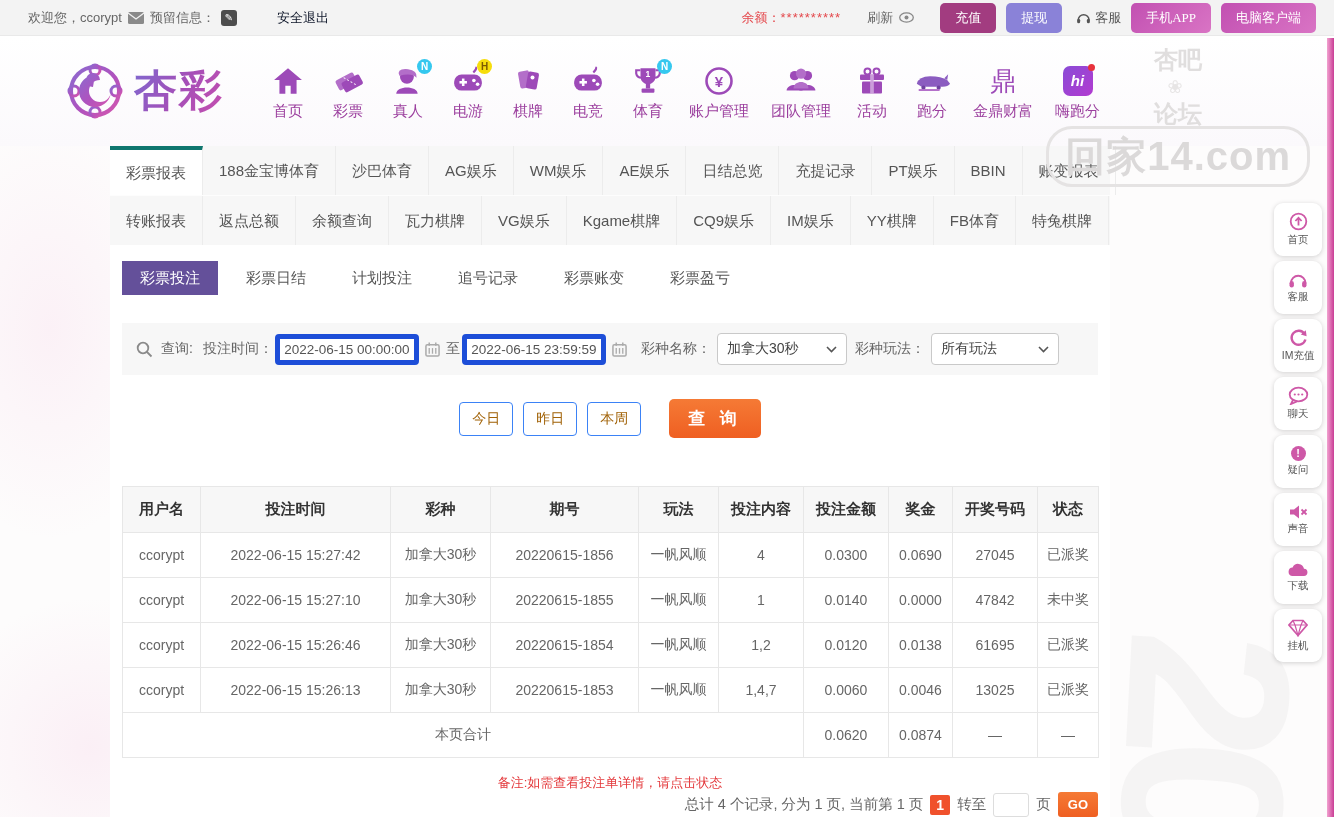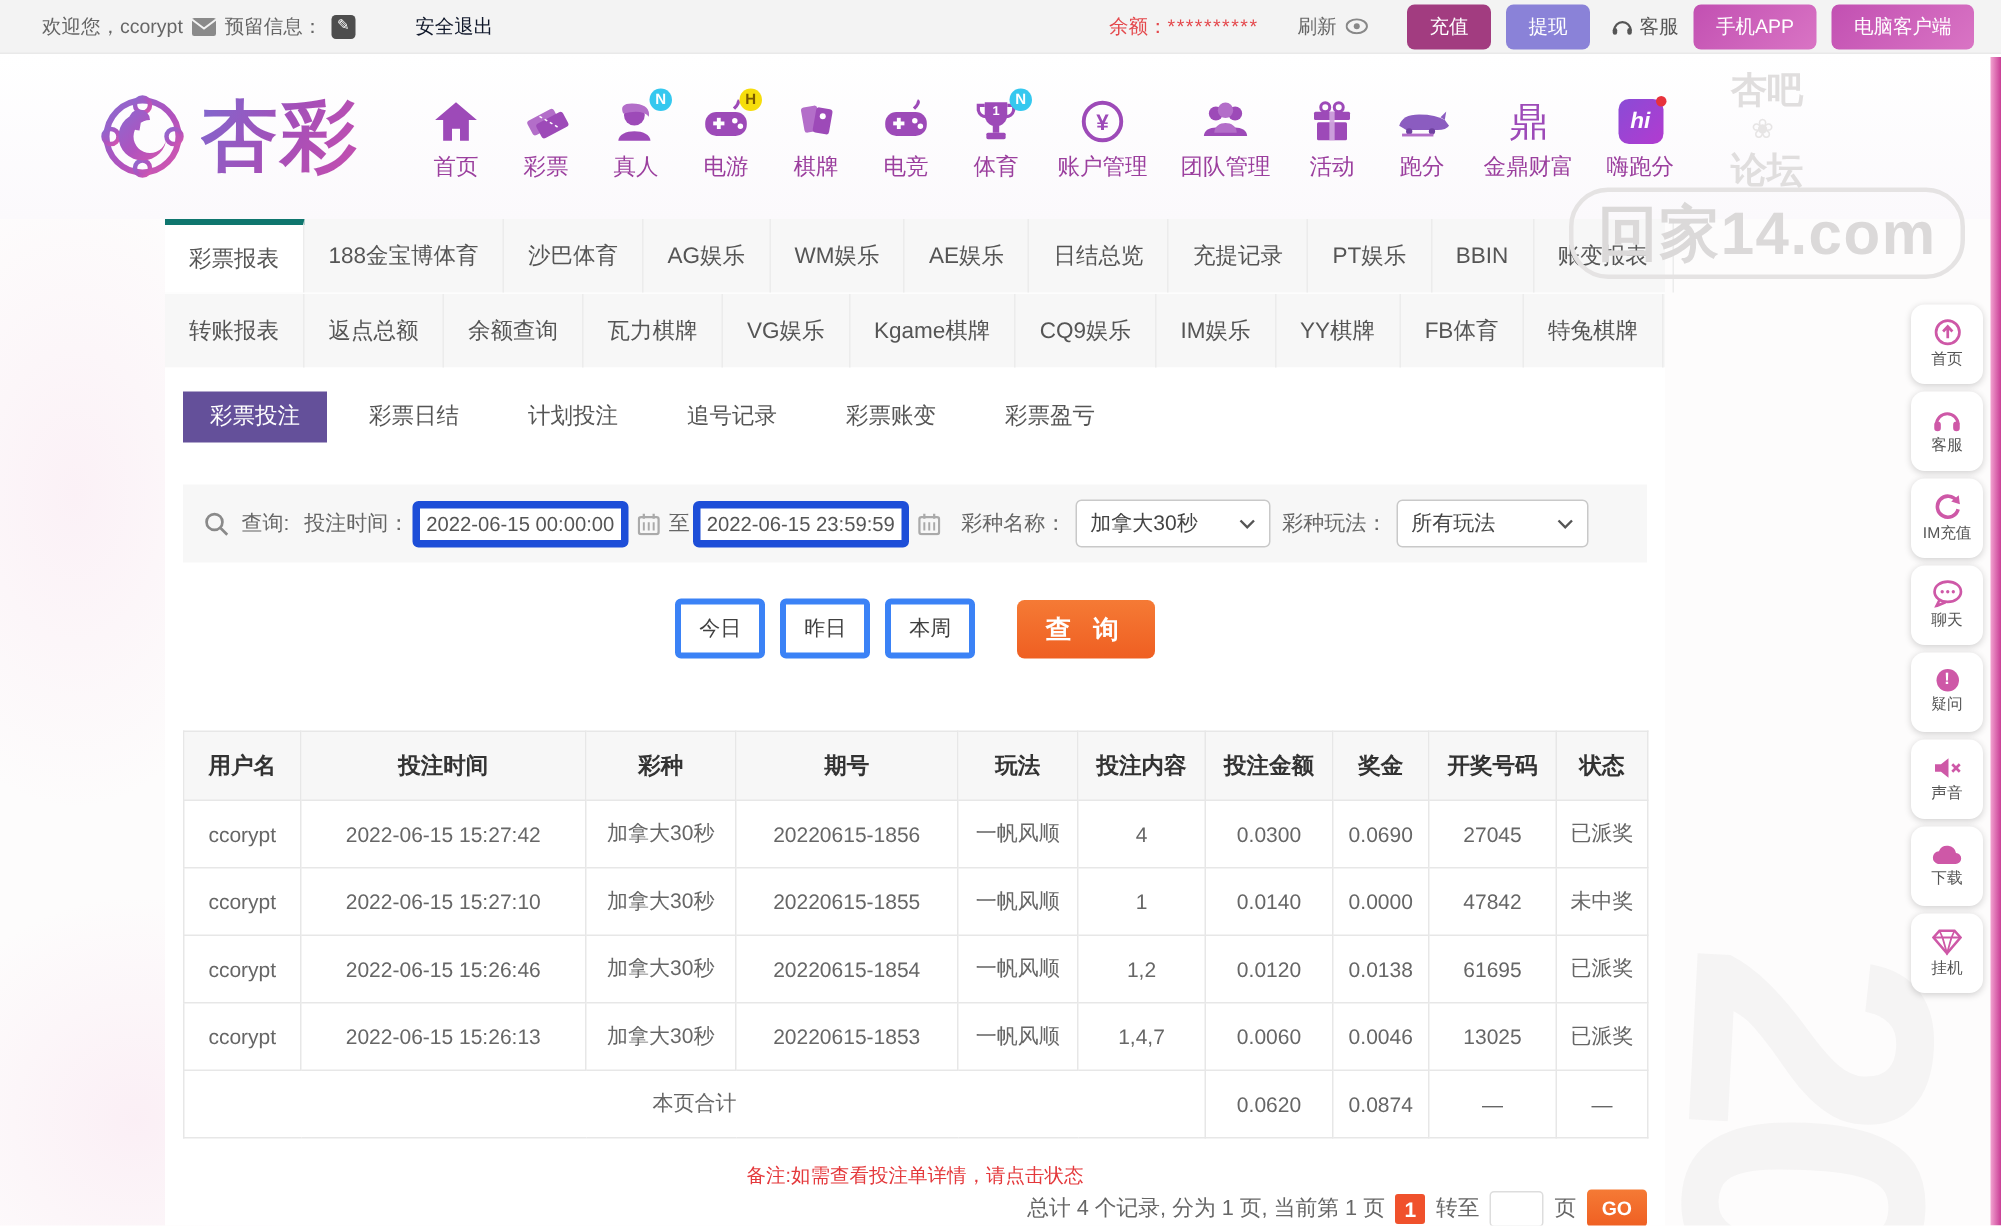--- a/index.html
+++ b/index.html
@@ -13,32 +13,32 @@
   .corner-num { position:absolute; right:20px; bottom:-55px; font-size:230px; font-weight:bold; color:rgba(110,110,110,.055); transform:rotate(93deg); z-index:0; letter-spacing:-20px; }
 
   
   .topbar { position:relative; z-index:5; height:36px; background:#f3f3f3; border-bottom:1px solid #e9e9e9; display:flex; align-items:center; padding:0 18px 0 28px; font-size:13px; color:#666; }
   .link-logout { color:#0f172a; margin-left:34px; cursor:pointer; }
   .tb-right { margin-left:auto; display:flex; align-items:center; }
   .balance-label, .balance-value { color:#e4484c; }
   .balance-value { letter-spacing:1px; margin-right:26px; }
   .refresh { color:#666; margin-right:6px; cursor:pointer; }
   .eye-ic { margin-right:16px; cursor:pointer; display:inline-flex; }
-  .tb-btn { border:none; color:#fff; font-size:13px; border-radius:5px; padding:6px 15px; margin-left:10px; cursor:pointer; font-family:Liberation Sans, sans-serif; }
+  .tb-btn { border:none; color:#fff; font-size:13px; border-radius:5px; padding:6px 15px; margin-left:10px; cursor:pointer; font-family:Liberation Serif, serif; }
   .btn-recharge { background:#a23c80; }
   .btn-withdraw { background:#8a82d8; }
   .btn-pink { background:linear-gradient(135deg,#c250b2,#d974c4); }
   .svc { display:inline-flex; align-items:center; gap:4px; margin-left:14px; color:#555; }
   .env-ic, .edit-ic { display:inline-flex; margin:0 6px; }
   .edit-ic { width:16px; height:16px; background:#4d4d4d; border-radius:3px; color:#fff; font-size:10px; align-items:center; justify-content:center; }
 
   
   .header { position:relative; z-index:4; height:110px; display:flex; align-items:center; padding-left:66px; background:linear-gradient(#ffffff,#fbf9fc); }
   .logo { display:flex; align-items:center; gap:10px; cursor:pointer; }
-  .logo-text { font-size:51px; font-weight:bold; background:linear-gradient(120deg,#7d6ad0,#a44fb8,#c84fae); -webkit-background-clip:text; background-clip:text; color:transparent; letter-spacing:2px;text-align:center; }
+  .logo-text { font-size:43px; font-weight:bold; background:linear-gradient(120deg,#7d6ad0,#a44fb8,#c84fae); -webkit-background-clip:text; background-clip:text; color:transparent; letter-spacing:2px;text-align:center; }
   .nav { display:flex; margin-left:34px; }
   .nav-item { display:flex; flex-direction:column; align-items:center; padding:0 11px; cursor:pointer; }
   .nav-icon { position:relative; width:38px; height:38px; display:flex; align-items:center; justify-content:center; }
   .nav-label { font-size:15px; color:#9b3f9e; margin-top:2px; white-space:nowrap; }
   .badge { position:absolute; top:-3px; right:-5px; width:15px; height:15px; border-radius:50%; font-size:10px; font-weight:bold; display:flex; align-items:center; justify-content:center; }
   .badge-n { background:#35c8ef; color:#fff; }
   .badge-h { background:#f6dd0c; color:#7c5a00; }
   .hi-app { width:30px; height:30px; border-radius:7px; background:linear-gradient(135deg,#8a4bd6,#b23bd0); color:#fff; font-weight:bold; font-style:italic; font-size:15px; display:flex; align-items:center; justify-content:center; position:relative; }
   .hi-app::after { content:""; position:absolute; top:-2px; right:-2px; width:7px; height:7px; background:#e8323c; border-radius:50%; }
   .glyph-icon { font-size:26px; color:#9d4ab8; line-height:1; }
@@ -63,21 +63,21 @@
 
   .search-bar { margin-top:28px; background:#f7f7f7; height:52px; display:flex; align-items:center; padding:0 14px; font-size:14px; color:#666; }
   .search-bar .lbl { margin:0 2px 0 8px; white-space:nowrap; }
   .inp-date { width:144px; height:31px; border:5px solid #1d4ed8; border-radius:4px; background:#fff; font-size:13.5px; color:#555; text-align:center; font-family:inherit; }
   .cal-ic { margin:0 6px; display:inline-flex; }
   .sel { width:130px; height:32px; border:1px solid #c9c9c9; border-radius:4px; background:#fff; display:flex; align-items:center; justify-content:space-between; padding:0 9px; color:#444; cursor:pointer; margin-left:4px; }
   .sel.wide { width:128px; }
   .chev { color:#555; display:inline-flex; }
 
   .quick-row { margin-top:24px; display:flex; justify-content:center; align-items:center; gap:10px; }
-  .quick { border:4px solid #3b82f6; border-radius:4px; background:#fff; color:#404040; font-size:14px; padding:7px 12px; cursor:pointer; font-family:inherit; }
+  .quick { border:1px solid #3b82f6; border-radius:4px; background:#fff; color:#a16207; font-size:14px; padding:7px 12px; cursor:pointer; font-family:inherit; }
   .submit-btn { margin-left:18px; background:linear-gradient(#f57a35,#ef5f22); color:#fff; border:none; border-radius:5px; font-size:17px; font-weight:bold; padding:8px 19px; letter-spacing:5px; cursor:pointer; font-family:inherit; }
 
   
   table.data { margin-top:48px; width:976px; border-collapse:collapse; table-layout:fixed; }
   .data th, .data td { border:1px solid #e7e7e7; text-align:center; font-size:14px; color:#666; height:45px; padding:0 4px; overflow:hidden; }
   .data th { background:#f7f7f7; color:#333; font-weight:bold; font-size:15px; height:46px; }
   .st-paid { color:#ef7b3b; cursor:pointer; }
   .st-lost { color:#a9a9a9; cursor:pointer; }
 
   .table-footer { margin-top:16px; display:flex; align-items:center;flex-direction:column; }

